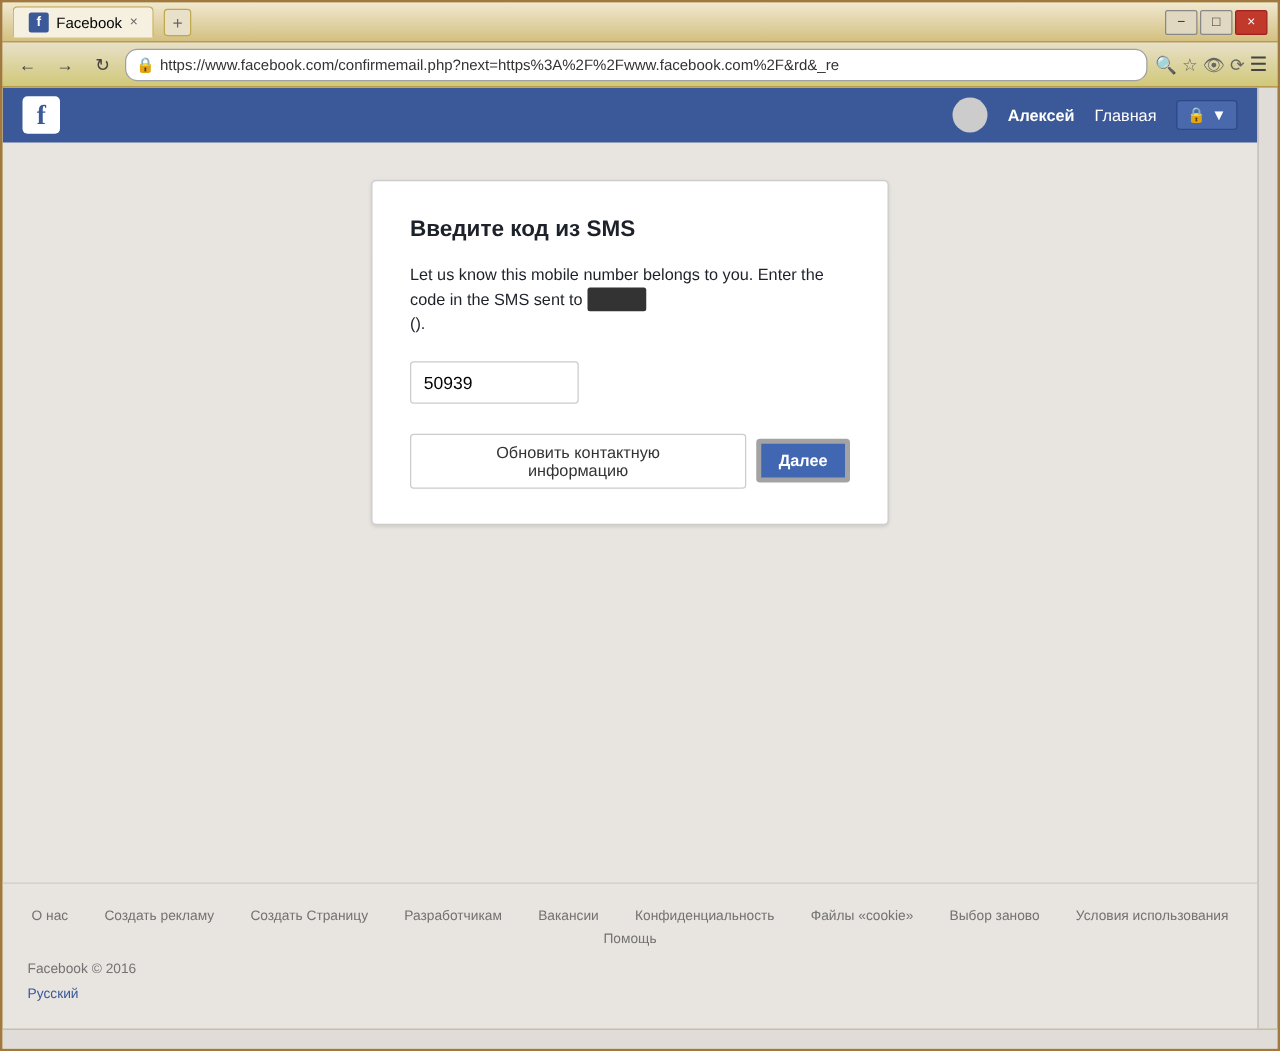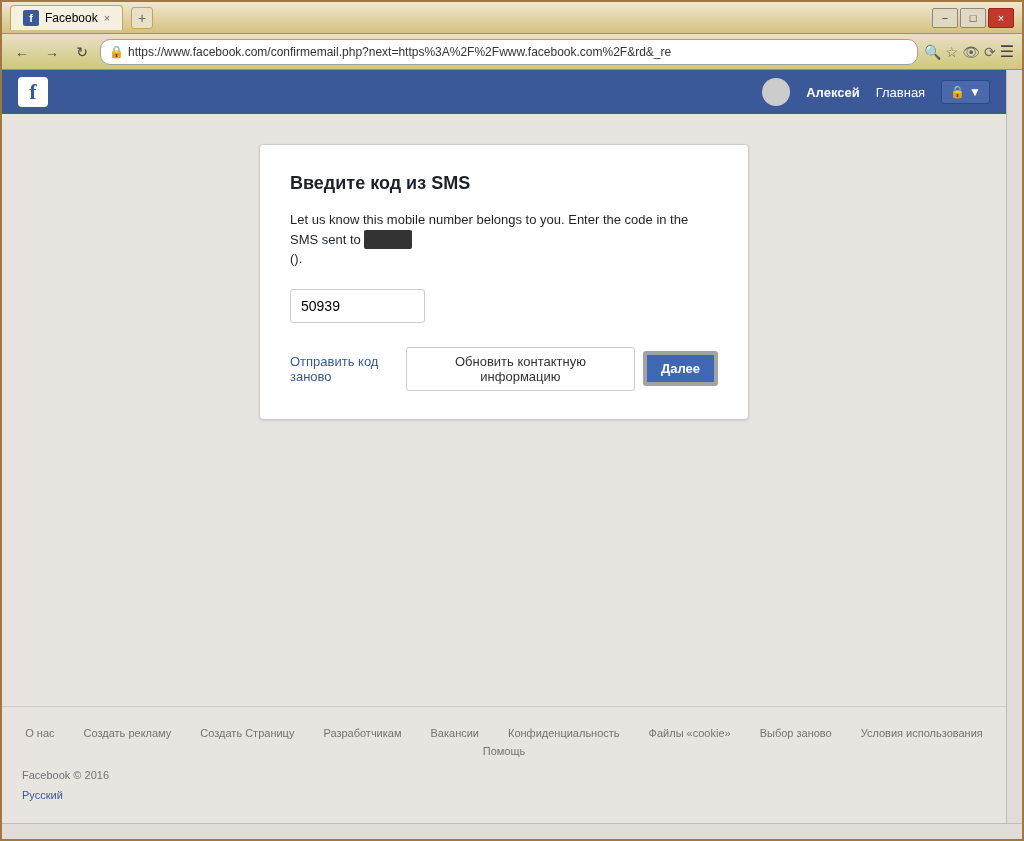--- a/index.html
+++ b/index.html
@@ -87,21 +87,21 @@
       flex-direction: column;
       align-items: center;
     }
 
     
     .sms-card {
       background: white;
       border: 1px solid #ccc;
       border-radius: 4px;
       padding: 28px 30px;
-      width: 490px;
+      width: 414px;
       box-shadow: 0 1px 3px rgba(0,0,0,0.1);
     }
     .sms-title { font-size: 18px; font-weight: bold; color: #1d2129; margin-bottom: 16px; }
     .sms-description { font-size: 13px; color: #1d2129; line-height: 1.5; margin-bottom: 20px; }
     .redacted { background: #333; color: #333; border-radius: 2px; display: inline-block; padding: 0 2px; }
     .sms-input {
       border: 1px solid #ccc;
       border-radius: 3px;
       padding: 8px 10px;
       font-size: 14px;
@@ -231,21 +231,20 @@
         <div class="sms-card">
           <div class="sms-title">Введите код из SMS</div>
           <div class="sms-description">
             <span>Let us know this mobile number belongs to you. Enter the code in the SMS sent to</span>
             <span class="redacted">&nbsp;&nbsp;&nbsp;&nbsp;&nbsp;&nbsp;&nbsp;&nbsp;&nbsp;&nbsp;&nbsp;&nbsp;</span>
             <br>
             <span>().</span>
           </div>
           <input class="sms-input" type="text" value="50939" style="">
           <div class="sms-actions">
-            <a class="resend-link">Отправить код заново</a>
             <div class="action-buttons">
               <button class="update-btn">Обновить контактную информацию</button>
               <button class="next-btn">Далее</button>
             </div>
           </div>
         </div>
 
       </div>
 
       <div class="page-footer">

